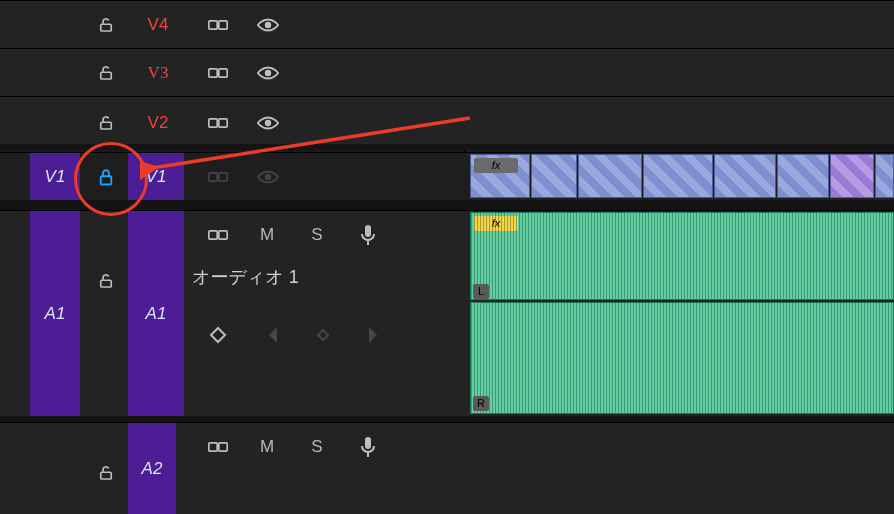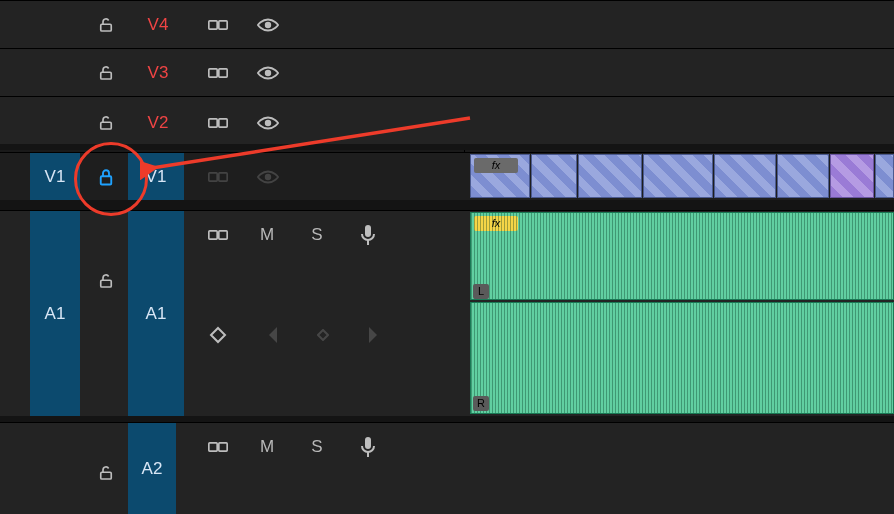--- a/index.html
+++ b/index.html
@@ -1,19 +1,19 @@
 <!DOCTYPE html>
 <html><head>
 <meta charset="utf-8">
 <style>
   html,body{margin:0;padding:0;background:#1a1a1a;font-family:"Hiragino Sans","Meiryo",sans-serif;color:#c8c8c8;overflow:hidden;}
   #stage{position:relative;width:894px;height:514px;background:#1a1a1a;}
   .row{position:absolute;left:0;width:100%;background:#232323;border-top:1px solid #000;box-sizing:border-box;}
   .cell{position:absolute;top:0;height:100%;display:flex;align-items:center;justify-content:center;font-size:17px;color:#b8b8b8;}
-  .src{background:#0c4a6e;color:#d8e6f5;}
+  .src{background:#4c1d95;color:#d8e6f5;font-style:italic;}
   .lockCell{}
   .tname{color:#ef4444;}
   .ico{width:22px;height:22px;display:flex;align-items:center;justify-content:center;}
   svg{display:block;}
   .divider{position:absolute;left:464px;top:0;width:1px;height:514px;background:#000;}
   .hsep{position:absolute;left:0;width:100%;height:6px;background:#141414;}
   .clip{position:absolute;background:#8f9fd6;border:1px solid #4b5a8f;box-sizing:border-box;}
   .clip.hatch{background:repeating-linear-gradient(45deg,#7d8ed1 0 8px,#9aa8de 8px 16px);}
   .clip.purple{background:repeating-linear-gradient(45deg,#9a7bd6 0 8px,#b59be3 8px 16px);border-color:#6a55a0;}
   .fx{position:absolute;left:3px;top:3px;width:44px;height:15px;background:#6a6a6a;color:#000;font-size:11px;font-style:italic;line-height:15px;text-align:center;border-radius:2px;}
@@ -64,21 +64,21 @@
 
 <div class="row" style="top:48px;height:48px;">
   <div class="cell lockCell" style="left:86px;width:40px;">
         <span class="ico">
           <svg width="18" height="18" viewBox="0 0 24 24" fill="none" stroke="#bdbdbd" stroke-width="2.2">
             <rect x="5" y="11" width="14" height="9" rx="1.5"></rect>
             <path d="M8 11V8a4 4 0 0 1 7.5-2"></path>
           </svg>
         </span>
       </div>
-  <div class="cell tname" style="left:128px;width:60px;">V3</div>
+  <div class="cell tname" style="left:128px;width:60px;font-family:Liberation Serif, serif;">V3</div>
   <div class="cell" style="left:198px;width:40px;">
         <span class="ico">
           <svg width="20" height="14" viewBox="0 0 24 16" fill="none" stroke="#bdbdbd" stroke-width="2">
             <rect x="1" y="3" width="10" height="10" rx="1"></rect>
             <rect x="13" y="3" width="10" height="10" rx="1"></rect>
           </svg>
         </span>
       </div>
   <div class="cell" style="left:248px;width:40px;">
         <span class="ico">
@@ -176,20 +176,21 @@
   <div class="cell" style="left:348px;width:40px;top:8px;height:32px;">
         <span class="ico">
           <svg width="16" height="22" viewBox="0 0 16 22" fill="#bdbdbd">
             <rect x="5" y="1" width="6" height="12" rx="3"></rect>
             <path d="M2 10a6 6 0 0 0 12 0" stroke="#bdbdbd" stroke-width="2" fill="none"></path>
             <line x1="8" y1="16" x2="8" y2="21" stroke="#bdbdbd" stroke-width="2"></line>
           </svg>
         </span>
       </div>
 
+  <div class="cell" style="left:192px;top:52px;height:28px;justify-content:flex-start;font-size:18px;color:#cfcfcf;">オーディオ 1</div>
 
   <div class="cell" style="left:198px;width:40px;top:108px;height:32px;">
         <span class="ico">
           <svg width="18" height="18" viewBox="0 0 18 18" fill="none" stroke="#bdbdbd" stroke-width="2">
             <path d="M9 2 L16 9 L9 16 L2 9 Z"></path>
           </svg>
         </span>
       </div>
   <div class="cell faded" style="left:258px;width:30px;top:108px;height:32px;">
         <span class="ico">

